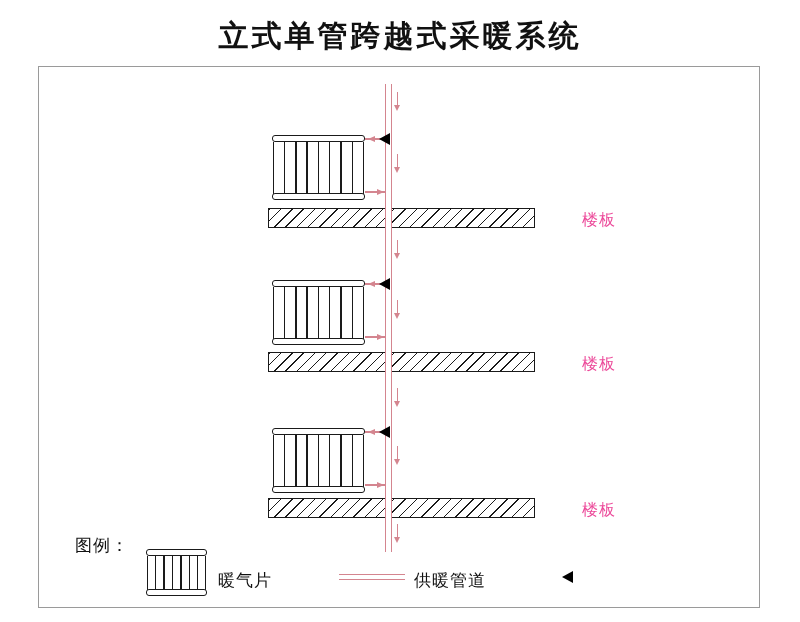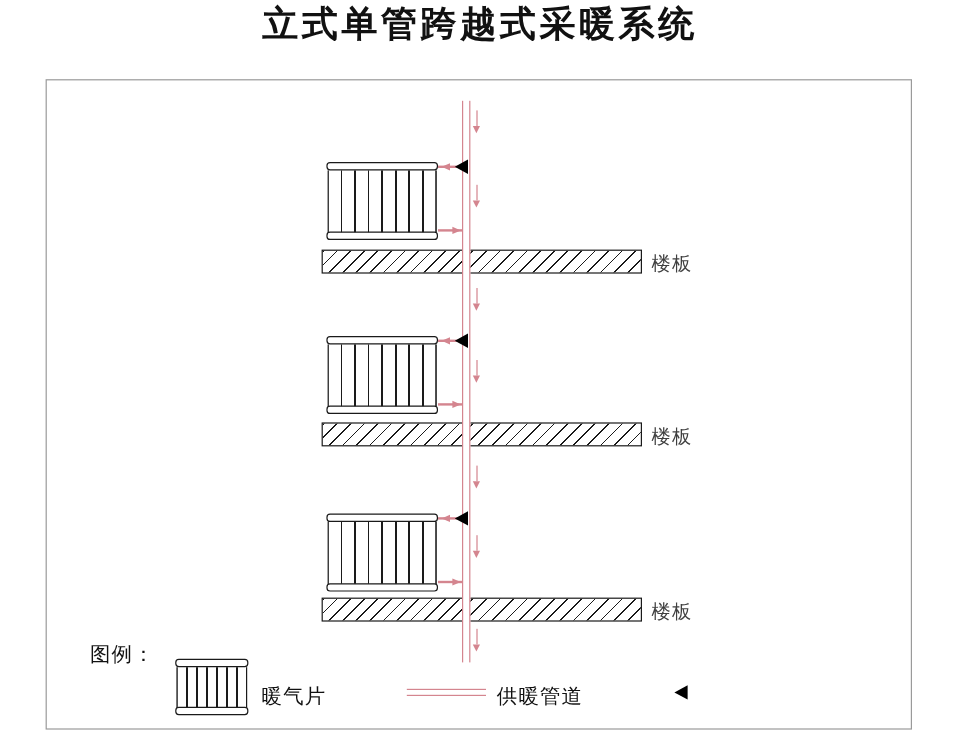--- a/index.html
+++ b/index.html
@@ -1,20 +1,20 @@
 <!DOCTYPE html>
 <html style="--pipe: #d4858f; --ink: #1a1a1a; --frame: #9a9a9a;"><head>
 <meta charset="utf-8">
 <style>
   * { margin:0; padding:0; box-sizing:border-box; }
   html,body { background:#ffffff; }
   body { font-family:"Liberation Sans","DejaVu Sans",sans-serif; color:#111; }
   .page { position:relative; width:800px; height:622px; background:#fff; overflow:hidden; }
 
-  .title { position:absolute; top:0; left:0; width:100%; text-align:center;
+  .title { position:absolute; top:16px; left:0; width:100%; text-align:center;
            font-size:30px; font-weight:bold; letter-spacing:3px; color:#111; }
 
   .frame { position:absolute; left:38px; top:66px; width:722px; height:542px;
            border:1px solid var(--frame,#9a9a9a); background:#fff; z-index:0; }
 
   
   .pipe { position:absolute; left:385px; top:84px; width:7px; height:468px;
           border-left:1.4px solid var(--pipe,#d4858f);
           border-right:1.4px solid var(--pipe,#d4858f);
           background:#fff; z-index:3; }
@@ -54,21 +54,21 @@
   .rad-fins.small { background:repeating-linear-gradient(to right,
                  transparent 0, transparent 7px,
                  var(--ink,#1a1a1a) 7px, var(--ink,#1a1a1a) 8.4px); }
 
   
   .slab { position:absolute; height:20px; border:1px solid var(--ink,#1a1a1a); z-index:1;
           background:repeating-linear-gradient(135deg,
              var(--ink,#1a1a1a) 0, var(--ink,#1a1a1a) 1px,
              transparent 1px, transparent 8px); }
 
-  .lbl { position:absolute; font-size:16px; letter-spacing:1px; color:#404040; z-index:2; }
+  .lbl { position:absolute; font-size:16px; letter-spacing:1px; color:#ec4899; z-index:2;margin-left:39px; }
   .legend-lbl { position:absolute; font-size:17px; letter-spacing:1px; color:#111; }
 
   
   .legend-pipe { position:absolute; width:66px; height:6px; background:#fff;
                  border-top:1.4px solid var(--pipe,#d4858f);
                  border-bottom:1.4px solid var(--pipe,#d4858f); }
 </style>
 </head>
 <body>
 

